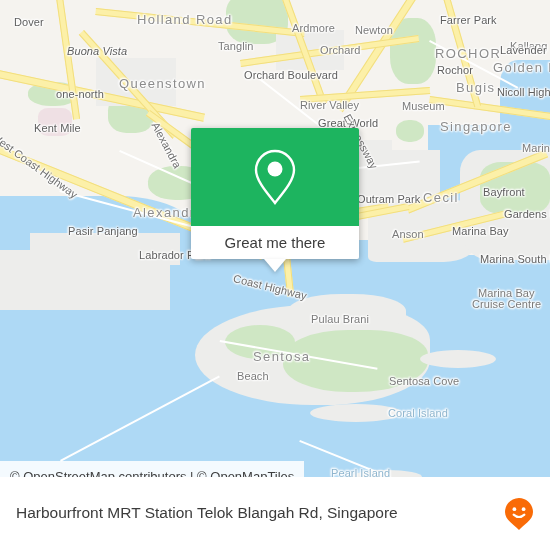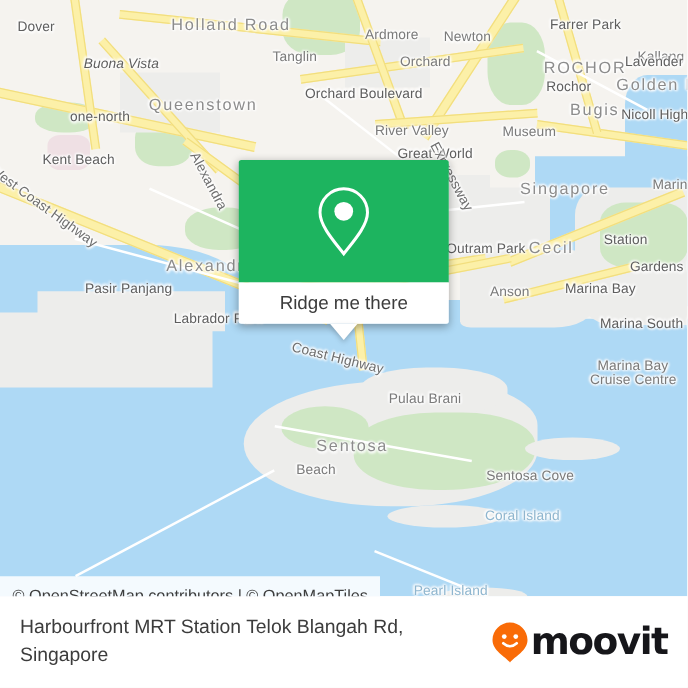--- a/index.html
+++ b/index.html
@@ -254,30 +254,30 @@
         <div class="lbl big" style="left: 119px; top: 76px;">Queenstown</div>
         <div class="lbl dark" style="left: 244px; top: 69px;">Orchard Boulevard</div>
         <div class="lbl dark" style="left: 437px; top: 64px;">Rochor</div>
         <div class="lbl big" style="left: 493px; top: 60px;">Golden Mile</div>
         <div class="lbl dark" style="left: 56px; top: 88px;">one-north</div>
         <div class="lbl place" style="left: 300px; top: 87px; margin-top: 12px;">River Valley</div>
         <div class="lbl big" style="left: 456px; top: 80px;">Bugis</div>
         <div class="lbl dark" style="left: 497px; top: 86px;">Nicoll Highway</div>
         <div class="lbl place" style="left: 402px; top: 100px;">Museum</div>
         <div class="lbl dark" style="left: 318px; top: 117px;">Great World</div>
-        <div class="lbl dark" style="left: 34px; top: 122px;">Kent Beach</div>
-        <div class="lbl big" style="left: 416px; top: 119px; margin-top: 24px;">Singapore</div>
+        <div class="lbl dark" style="left: 34px; top: 122px;">Kent Mile</div>
+        <div class="lbl big" style="left: 440px; top: 119px;">Singapore</div>
         <div class="lbl road-lbl" style="left: -4px; top: 130px; transform: rotate(36deg); transform-origin: 0px 0px;">West Coast Highway</div>
         <div class="lbl road-lbl" style="left: 160px; top: 120px; transform: rotate(62deg); transform-origin: 0px 0px;">Alexandra</div>
         <div class="lbl place" style="left: 522px; top: 142px;">Marina</div>
         <div class="lbl road-lbl" style="left: 352px; top: 112px; transform: rotate(62deg); transform-origin: 0px 0px;">Expressway</div>
         <div class="lbl big" style="left: 133px; top: 205px;">Alexandra</div>
         <div class="lbl dark" style="left: 357px; top: 193px;">Outram Park</div>
         <div class="lbl big" style="left: 423px; top: 190px;">Cecil</div>
-        <div class="lbl dark" style="left: 483px; top: 186px;">Station</div>
+        <div class="lbl dark" style="left: 483px; top: 186px;">Bayfront</div>
         <div class="lbl dark" style="left: 504px; top: 208px;">Gardens by</div>
         <div class="lbl dark" style="left: 68px; top: 225px;">Pasir Panjang</div>
         <div class="lbl place" style="left: 392px; top: 228px;">Anson</div>
         <div class="lbl dark" style="left: 452px; top: 225px;">Marina Bay</div>
         <div class="lbl dark" style="left: 139px; top: 249px;">Labrador Park</div>
         <div class="lbl dark" style="left: 480px; top: 253px;">Marina South Pier</div>
         <div class="lbl road-lbl" style="left: 235px; top: 272px; transform: rotate(14deg); transform-origin: 0px 0px;">Coast Highway</div>
         <div class="lbl place" style="left: 478px; top: 287px;">Marina Bay</div>
         <div class="lbl place" style="left: 472px; top: 298px;">Cruise Centre</div>
         <div class="lbl place" style="left: 311px; top: 313px;">Pulau Brani</div>
@@ -289,36 +289,35 @@
       </div>
 
     <div id="card">
       <div id="card-green">
         <svg width="48" height="58" viewBox="0 0 48 58">
           <path d="M24 3 C13.5 3 5 11.5 5 22 C5 33 17 46 24 55 C31 46 43 33 43 22 C43 11.5 34.5 3 24 3 Z" fill="none" stroke="#ffffff" stroke-width="2.4"></path>
           <circle cx="24" cy="21" r="7.5" fill="#ffffff"></circle>
         </svg>
       </div>
       <div id="card-button">
-        <span>Ridge me there</span>
+        <span>Great me there</span>
       </div>
       <div id="card-pointer"></div>
     </div>
 
     <div id="attribution">
       <span>© OpenStreetMap contributors | © OpenMapTiles</span>
     </div>
   </div>
 
   <div id="footer">
     <div id="footer-title">Harbourfront MRT Station Telok Blangah Rd, Singapore</div>
     <div id="moovit-logo">
       <svg width="30" height="34" viewBox="0 0 30 34">
         <path d="M15 1 C7.3 1 1 7.3 1 15 C1 23.5 11 28 15 33 C19 28 29 23.5 29 15 C29 7.3 22.7 1 15 1 Z" fill="#f96b07"></path>
         <circle cx="10.4" cy="12.2" r="1.9" fill="#ffffff"></circle>
         <circle cx="19.6" cy="12.2" r="1.9" fill="#ffffff"></circle>
         <path d="M9.6 17.6 Q15 22.4 20.4 17.6" fill="none" stroke="#ffffff" stroke-width="2.1" stroke-linecap="round"></path>
       </svg>
-      <span id="moovit-wordmark">moovit</span>
     </div>
   </div>
 
 </div>
 
 </body></html>

